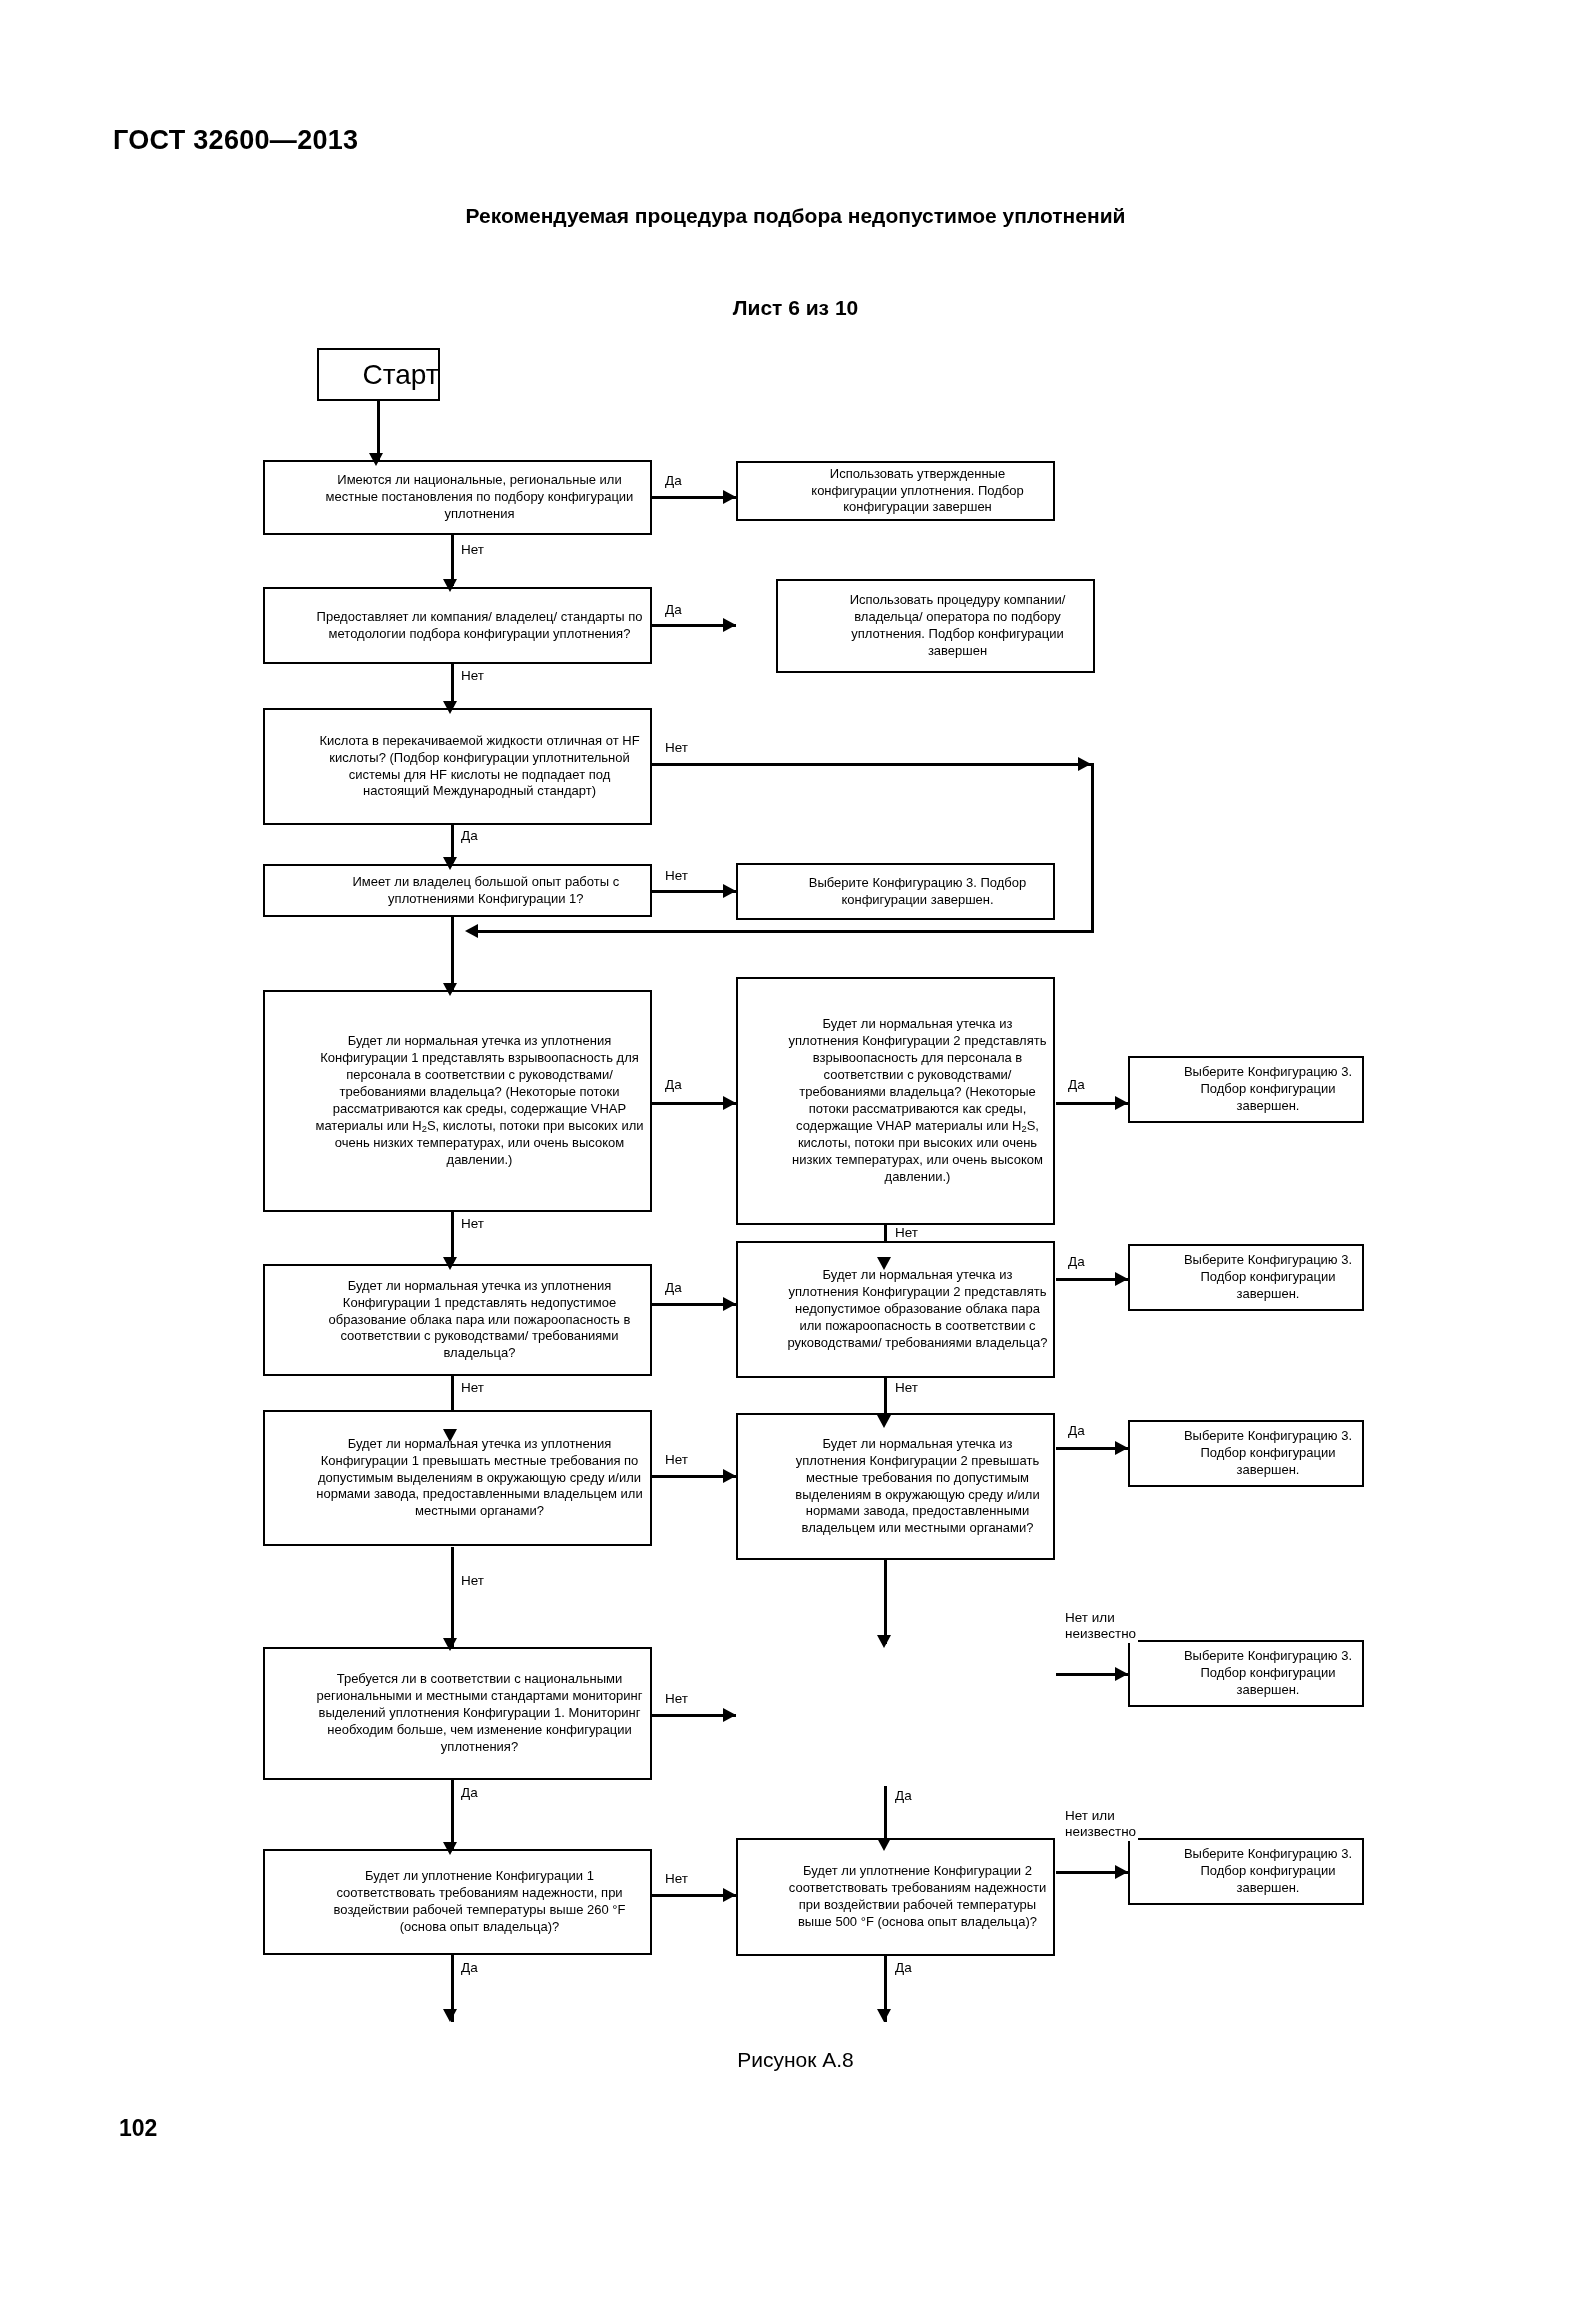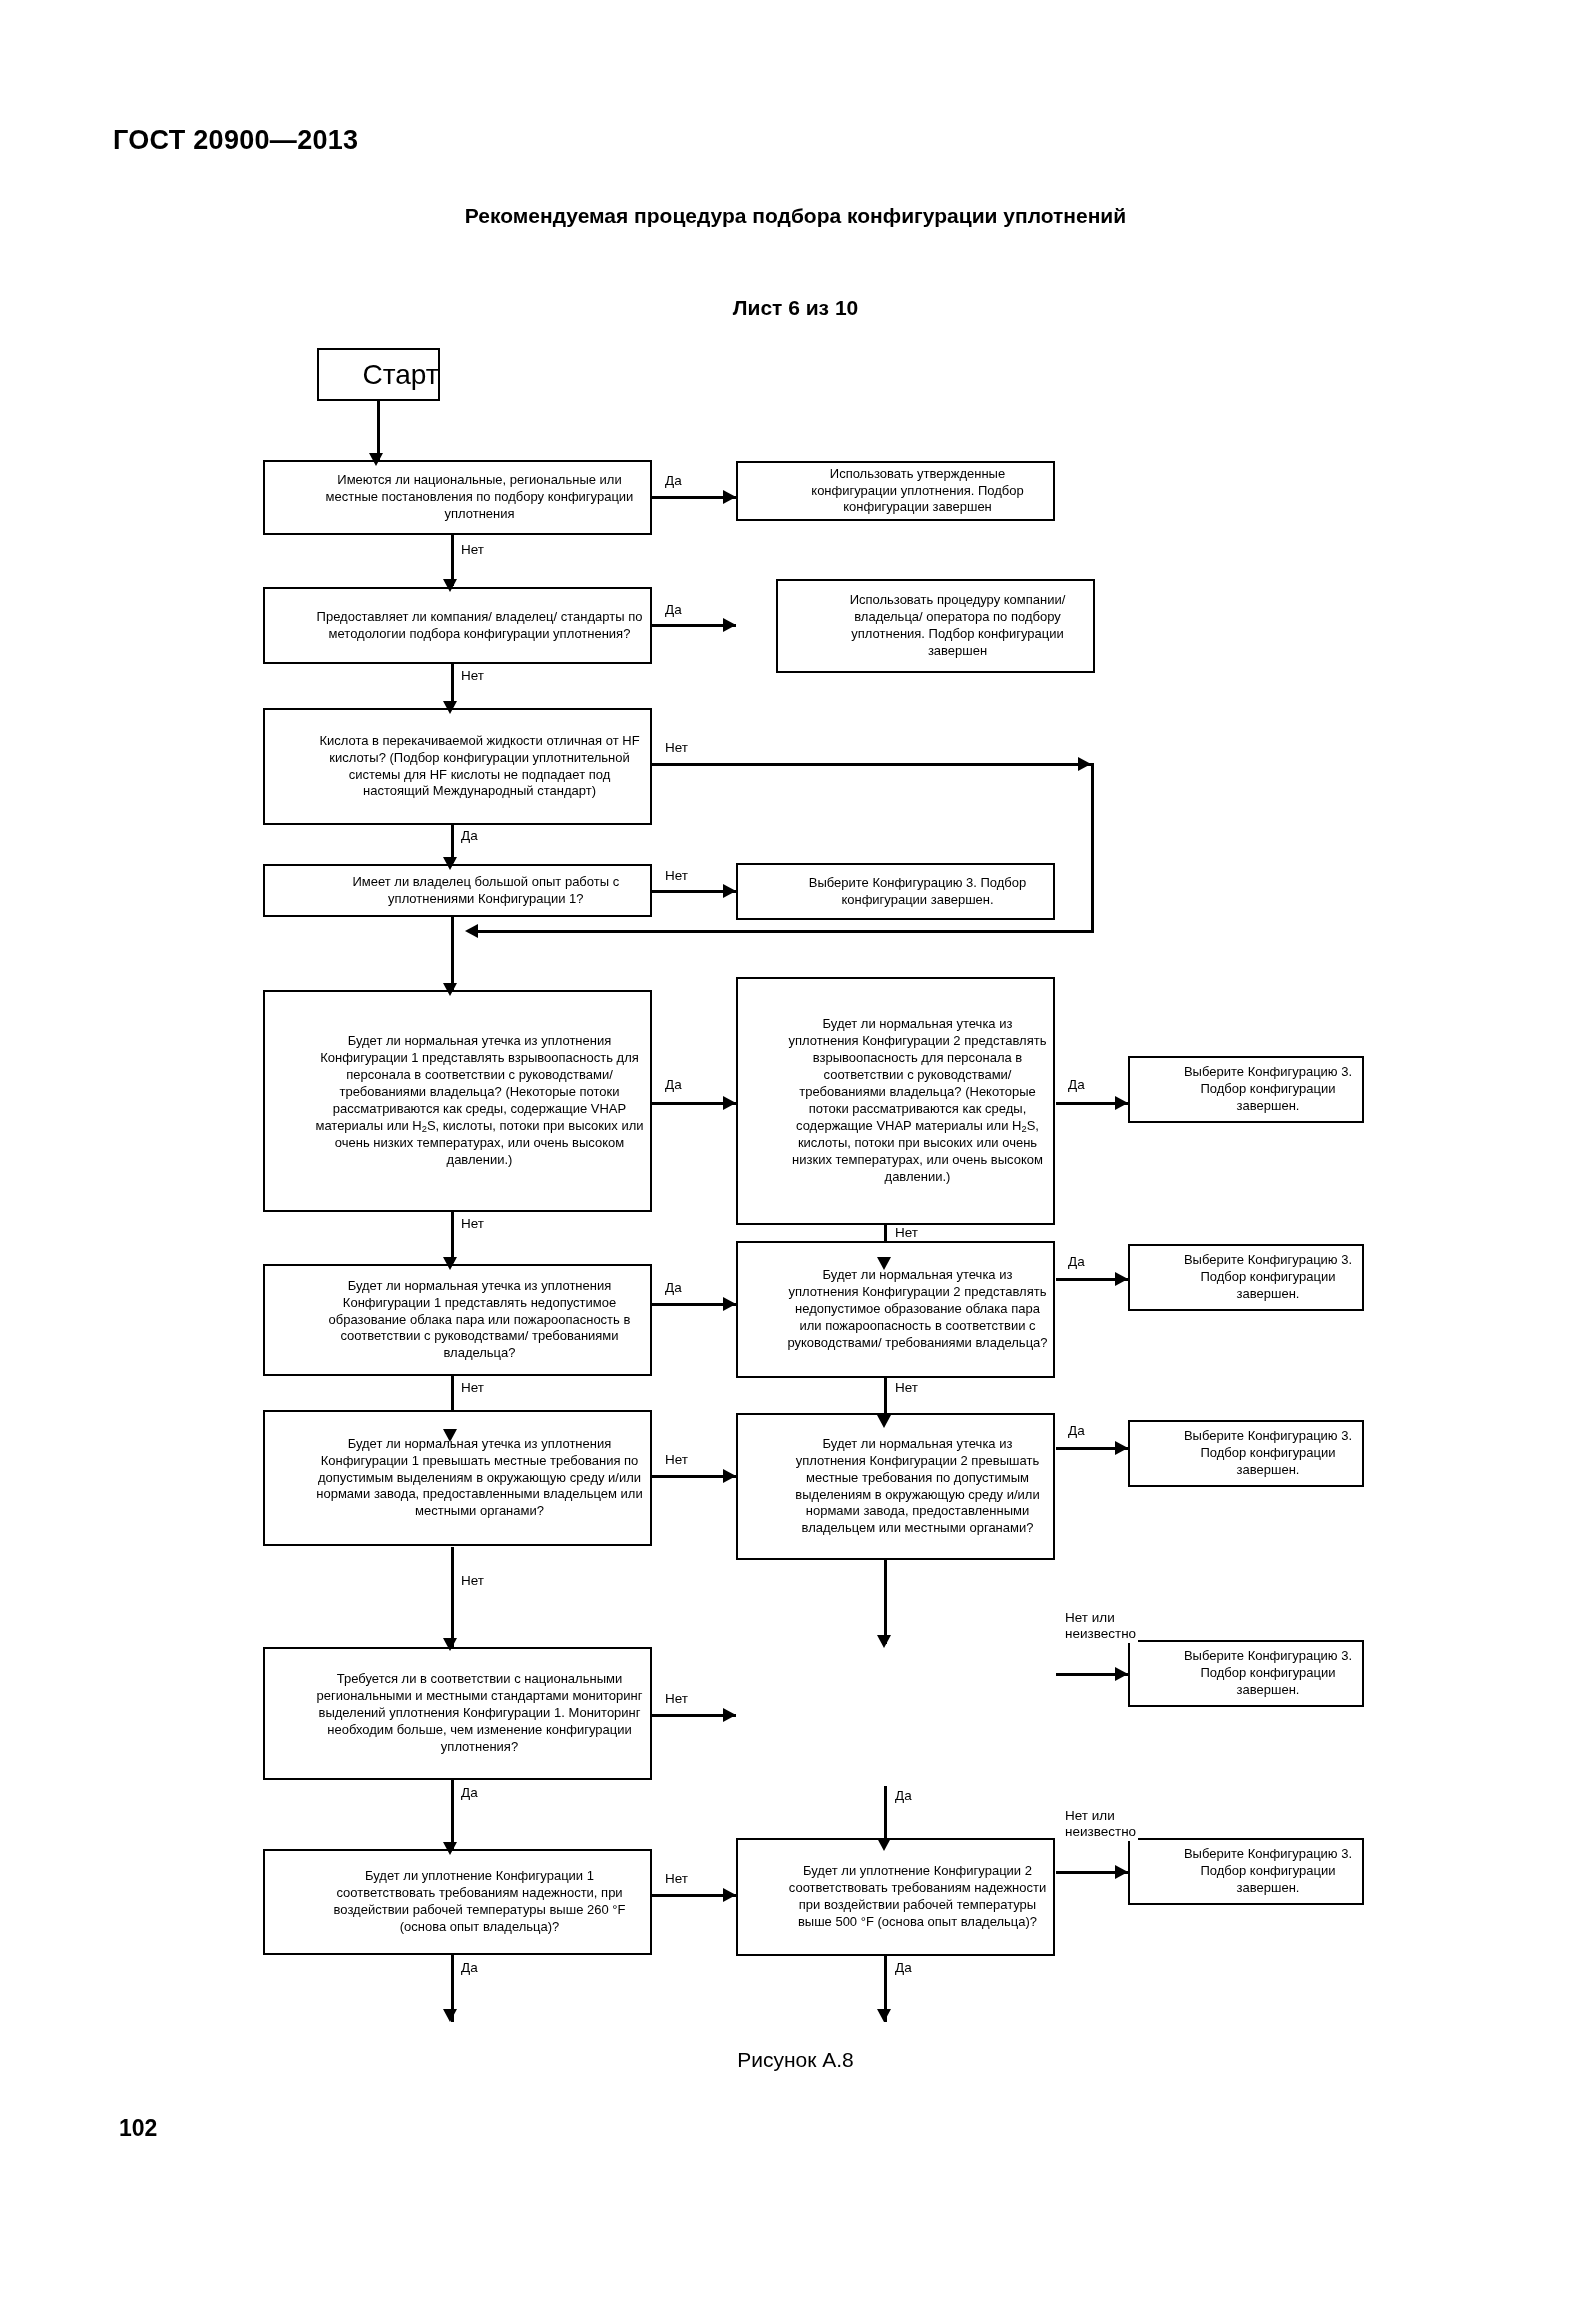--- a/index.html
+++ b/index.html
@@ -78,24 +78,24 @@
     background:#fff; padding:0 2px; z-index:5; white-space:pre-line;
   }
 
   sub { font-size:0.72em; vertical-align:-0.22em; }
 </style>
 </head>
 <body>
 
 <div class="page">
 
-  <div class="gost-header">ГОСТ 20900—2013</div>
+  <div class="gost-header">ГОСТ 32600—2013</div>
 
   <div class="fig-title">
-    <div>Рекомендуемая процедура подбора конфигурации уплотнений</div>
+    <div>Рекомендуемая процедура подбора недопустимое уплотнений</div>
   </div>
   <div class="fig-sheet">Лист 6 из 10</div>
 
   <div class="node start" style="left:317px; top:348px; width:123px; height:53px;">
     <span class="txt">Старт</span>
   </div>
   <div class="ln lv" style="left:377px; top:401px; height:59px;"></div>
   <div class="arr arr-down" style="left:369px; top:453px;"></div>
 
   <div class="node" style="left:263px; top:460px; width:389px; height:75px;">

